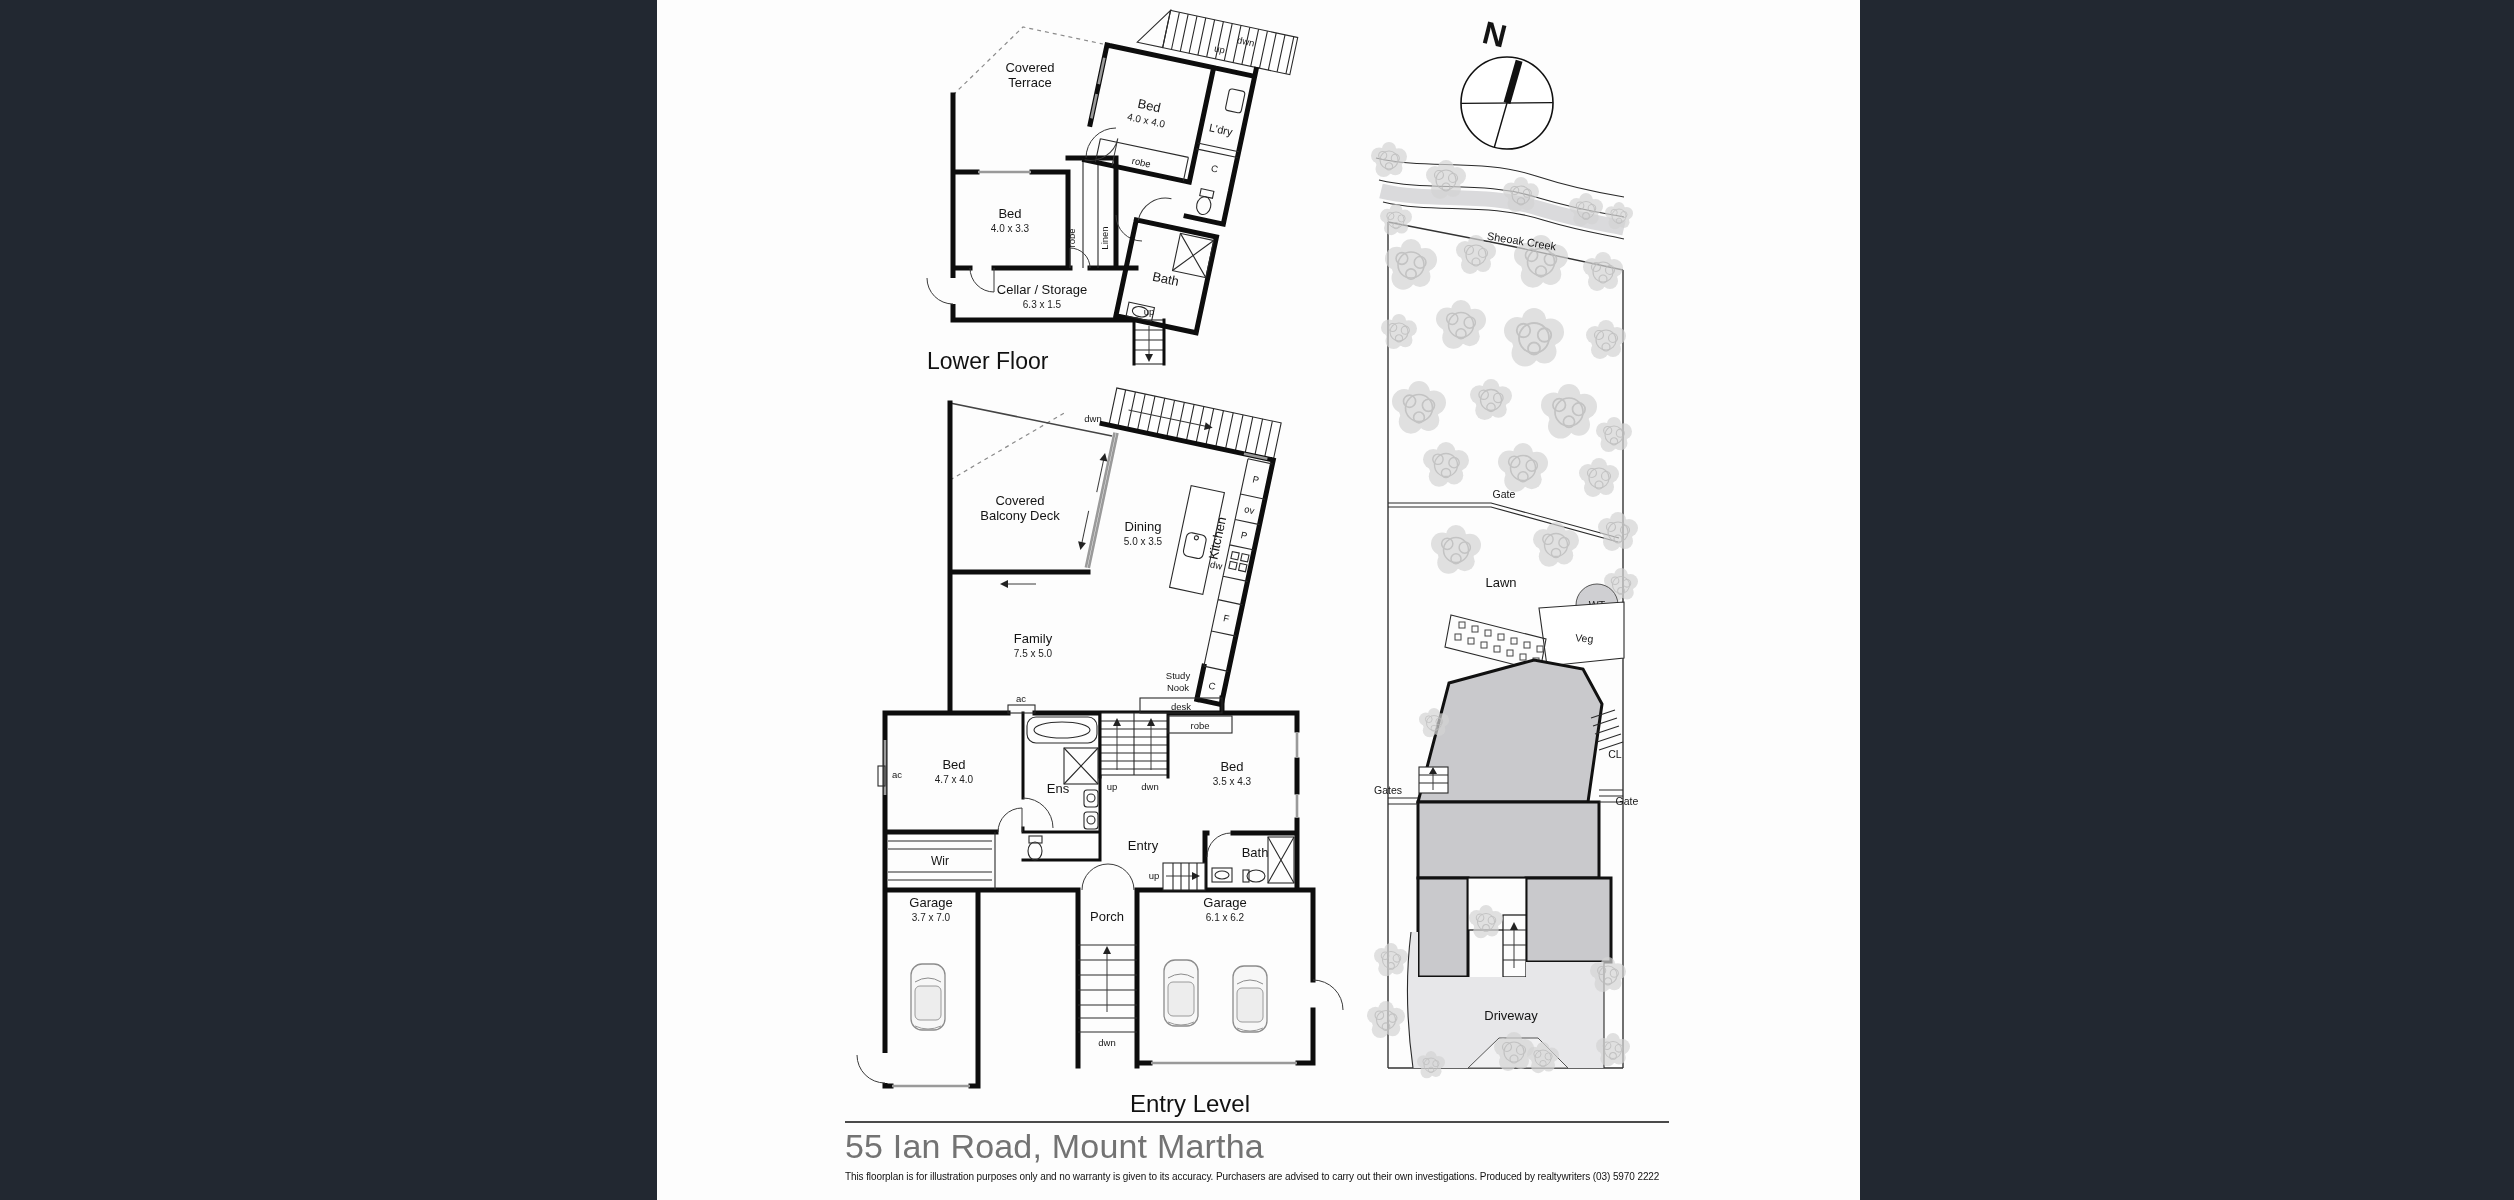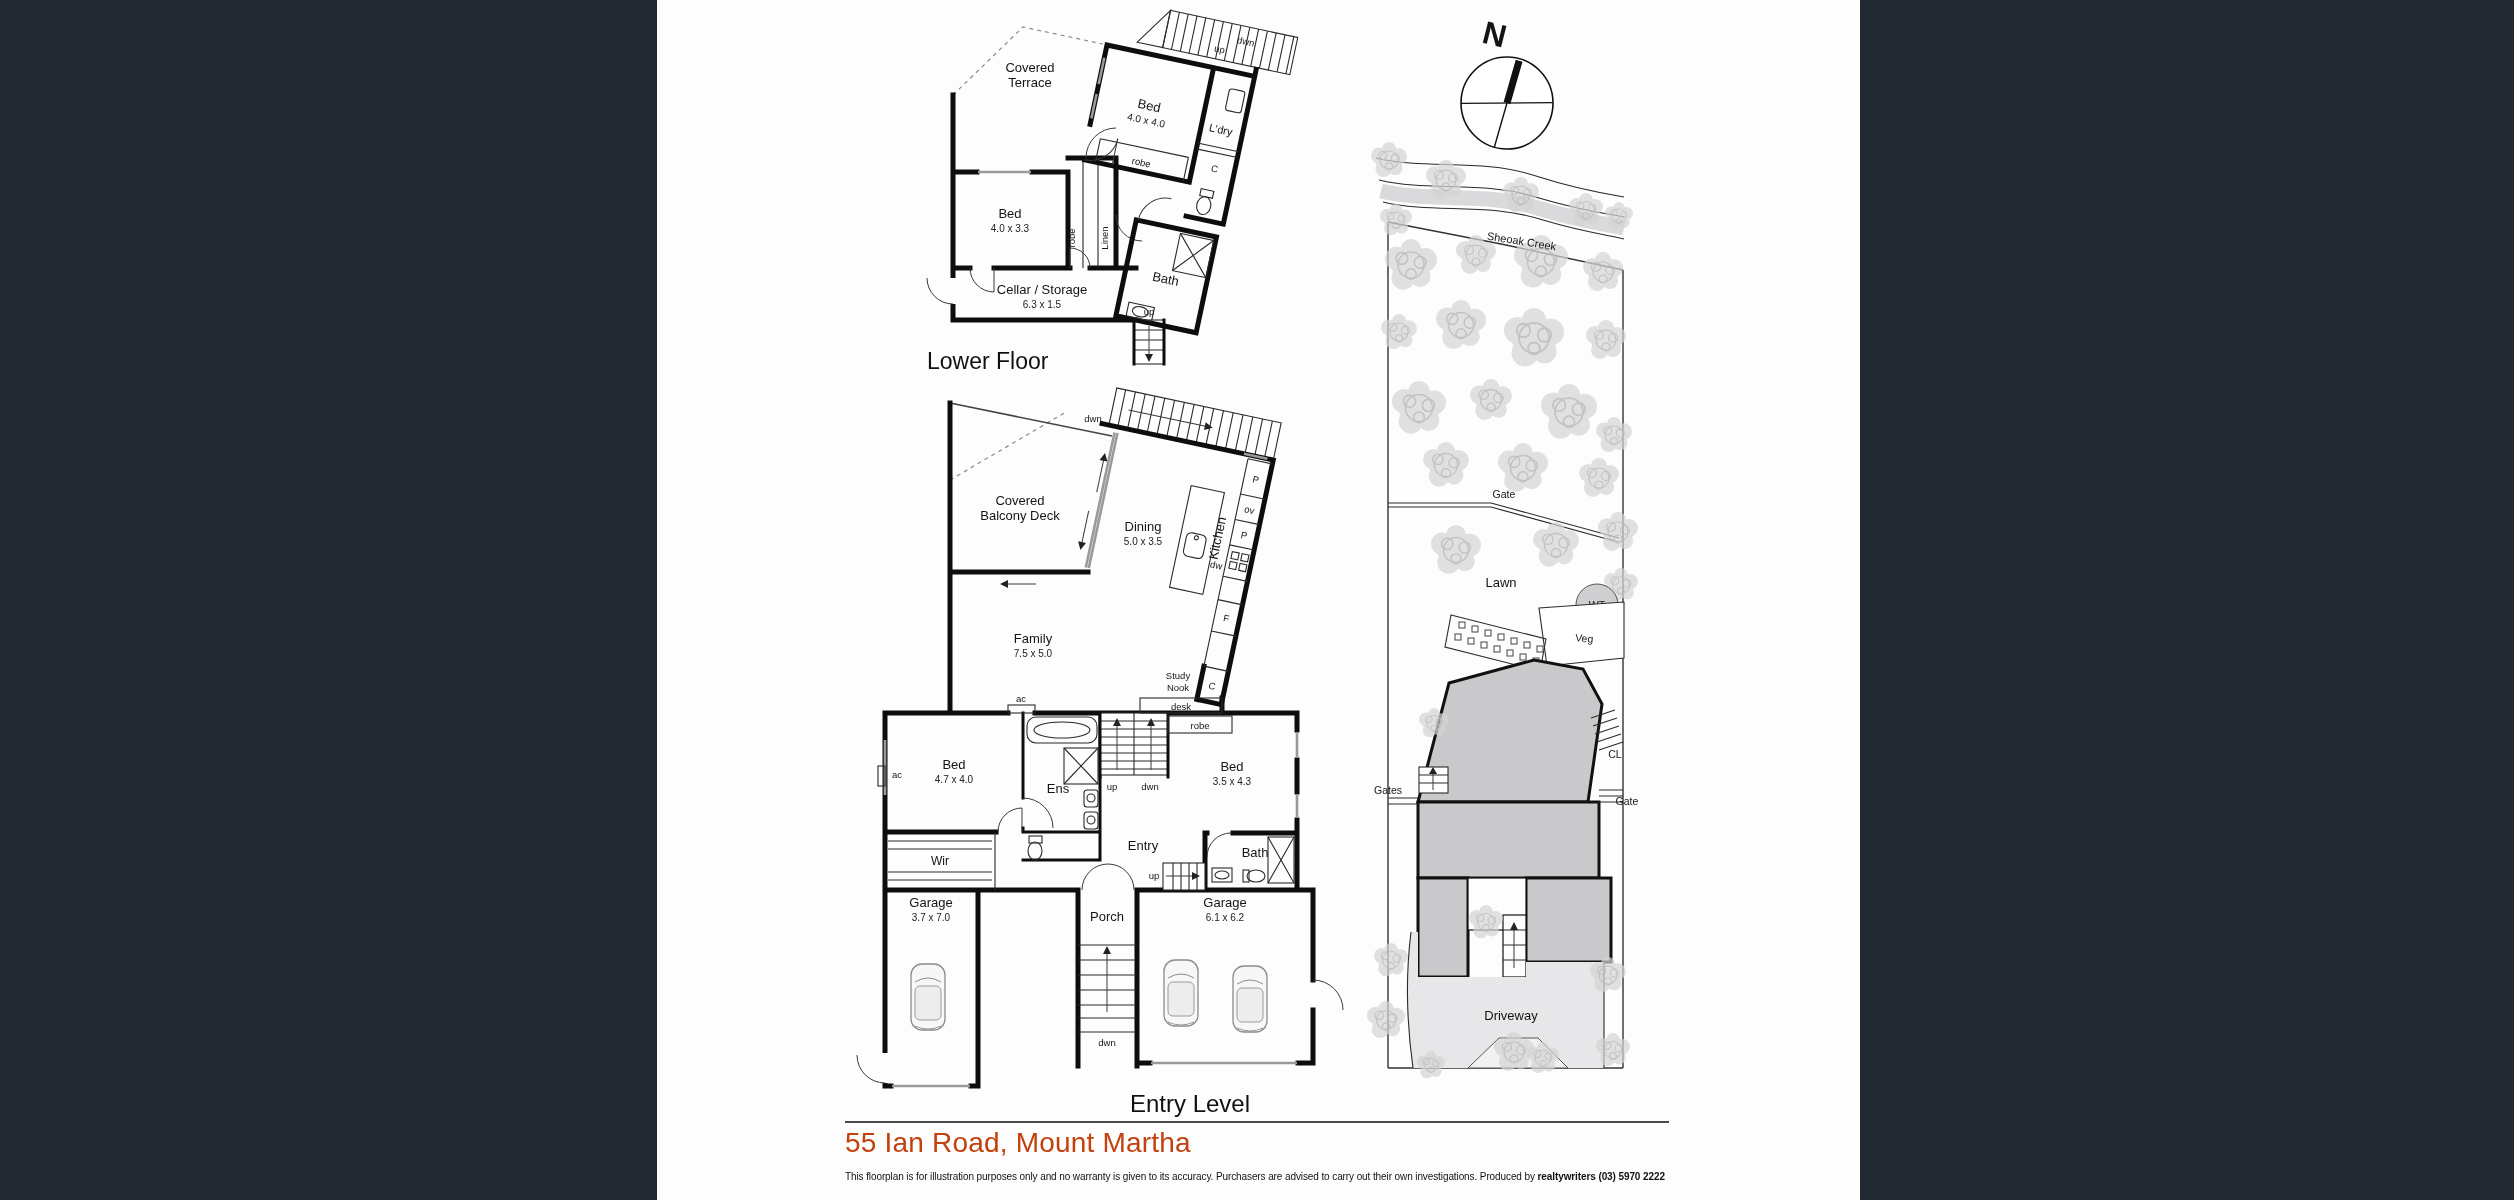--- a/index.html
+++ b/index.html
@@ -18,23 +18,23 @@
   .tf{fill:#ffffff;stroke:#2a2a2a;stroke-width:1.1;}
   .t2{fill:none;stroke:#444;stroke-width:1.6;}
   .dash{fill:none;stroke:#8a8a8a;stroke-width:1.2;stroke-dasharray:4 4;}
   .win{fill:none;stroke:#9a9a9a;stroke-width:2.6;}
   .door{fill:none;stroke:#3a3a3a;stroke-width:1;}
   .ah{fill:#222;stroke:none;}
   .gray{fill:#c9c9cc;stroke:#111;stroke-width:3;}
   .lgray{fill:#e7e7e9;stroke:none;}
   .bnd{fill:none;stroke:#333;stroke-width:1.4;}
   #footer-line{position:absolute;left:188px;top:1121px;width:824px;height:2px;background:#4a4a4a;}
-  #address{position:absolute;left:188px;top:1127px;font-size:28px;color:#c2410c;letter-spacing:0.2px;white-space:nowrap;}
+  #address{position:absolute;left:188px;top:1127px;font-size:34px;color:#737373;letter-spacing:0.2px;white-space:nowrap;}
   #disclaimer{position:absolute;left:188px;top:1171px;font-size:10px;color:#111;white-space:nowrap;letter-spacing:-0.1px;}
-  #disclaimer b{font-weight:bold;}
+  #disclaimer b{font-weight:normal;}
 </style>
 </head>
 <body>
 
 <div id="stage">
  <div id="paper">
   <svg width="1203" height="1200" viewBox="0 0 1203 1200">
    <defs>
     <g id="tree">
       <g fill="#d4d4d4" opacity="0.7">

